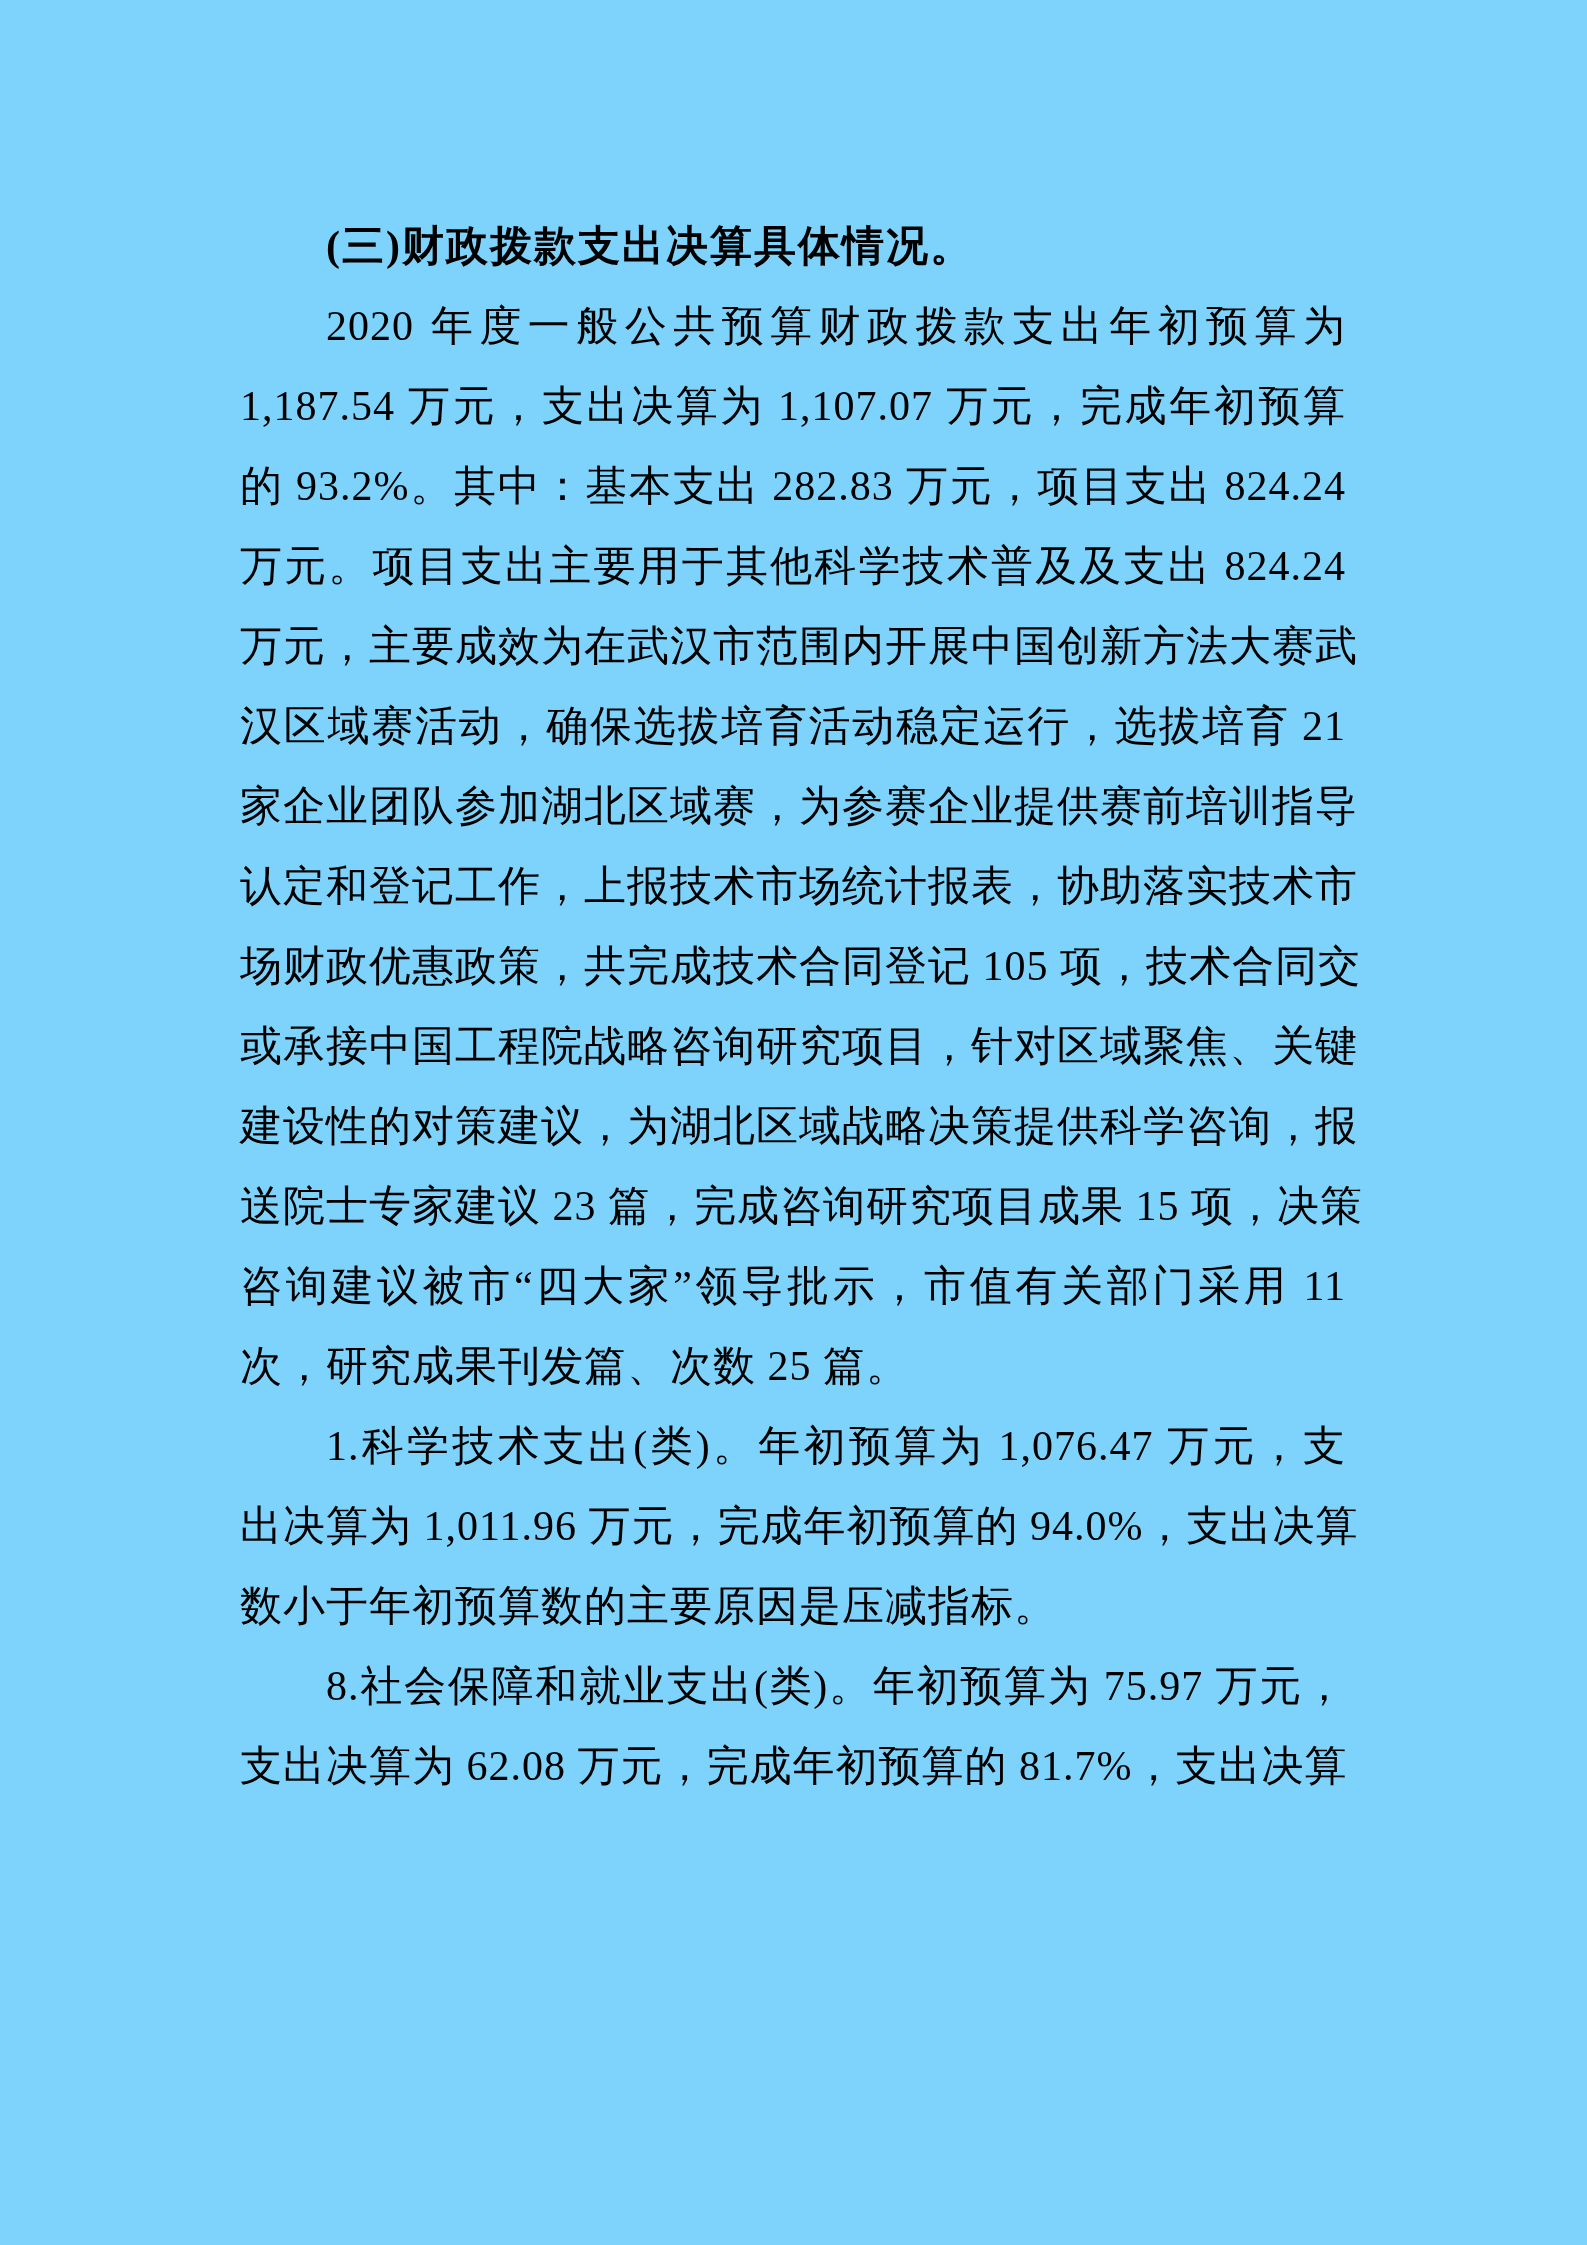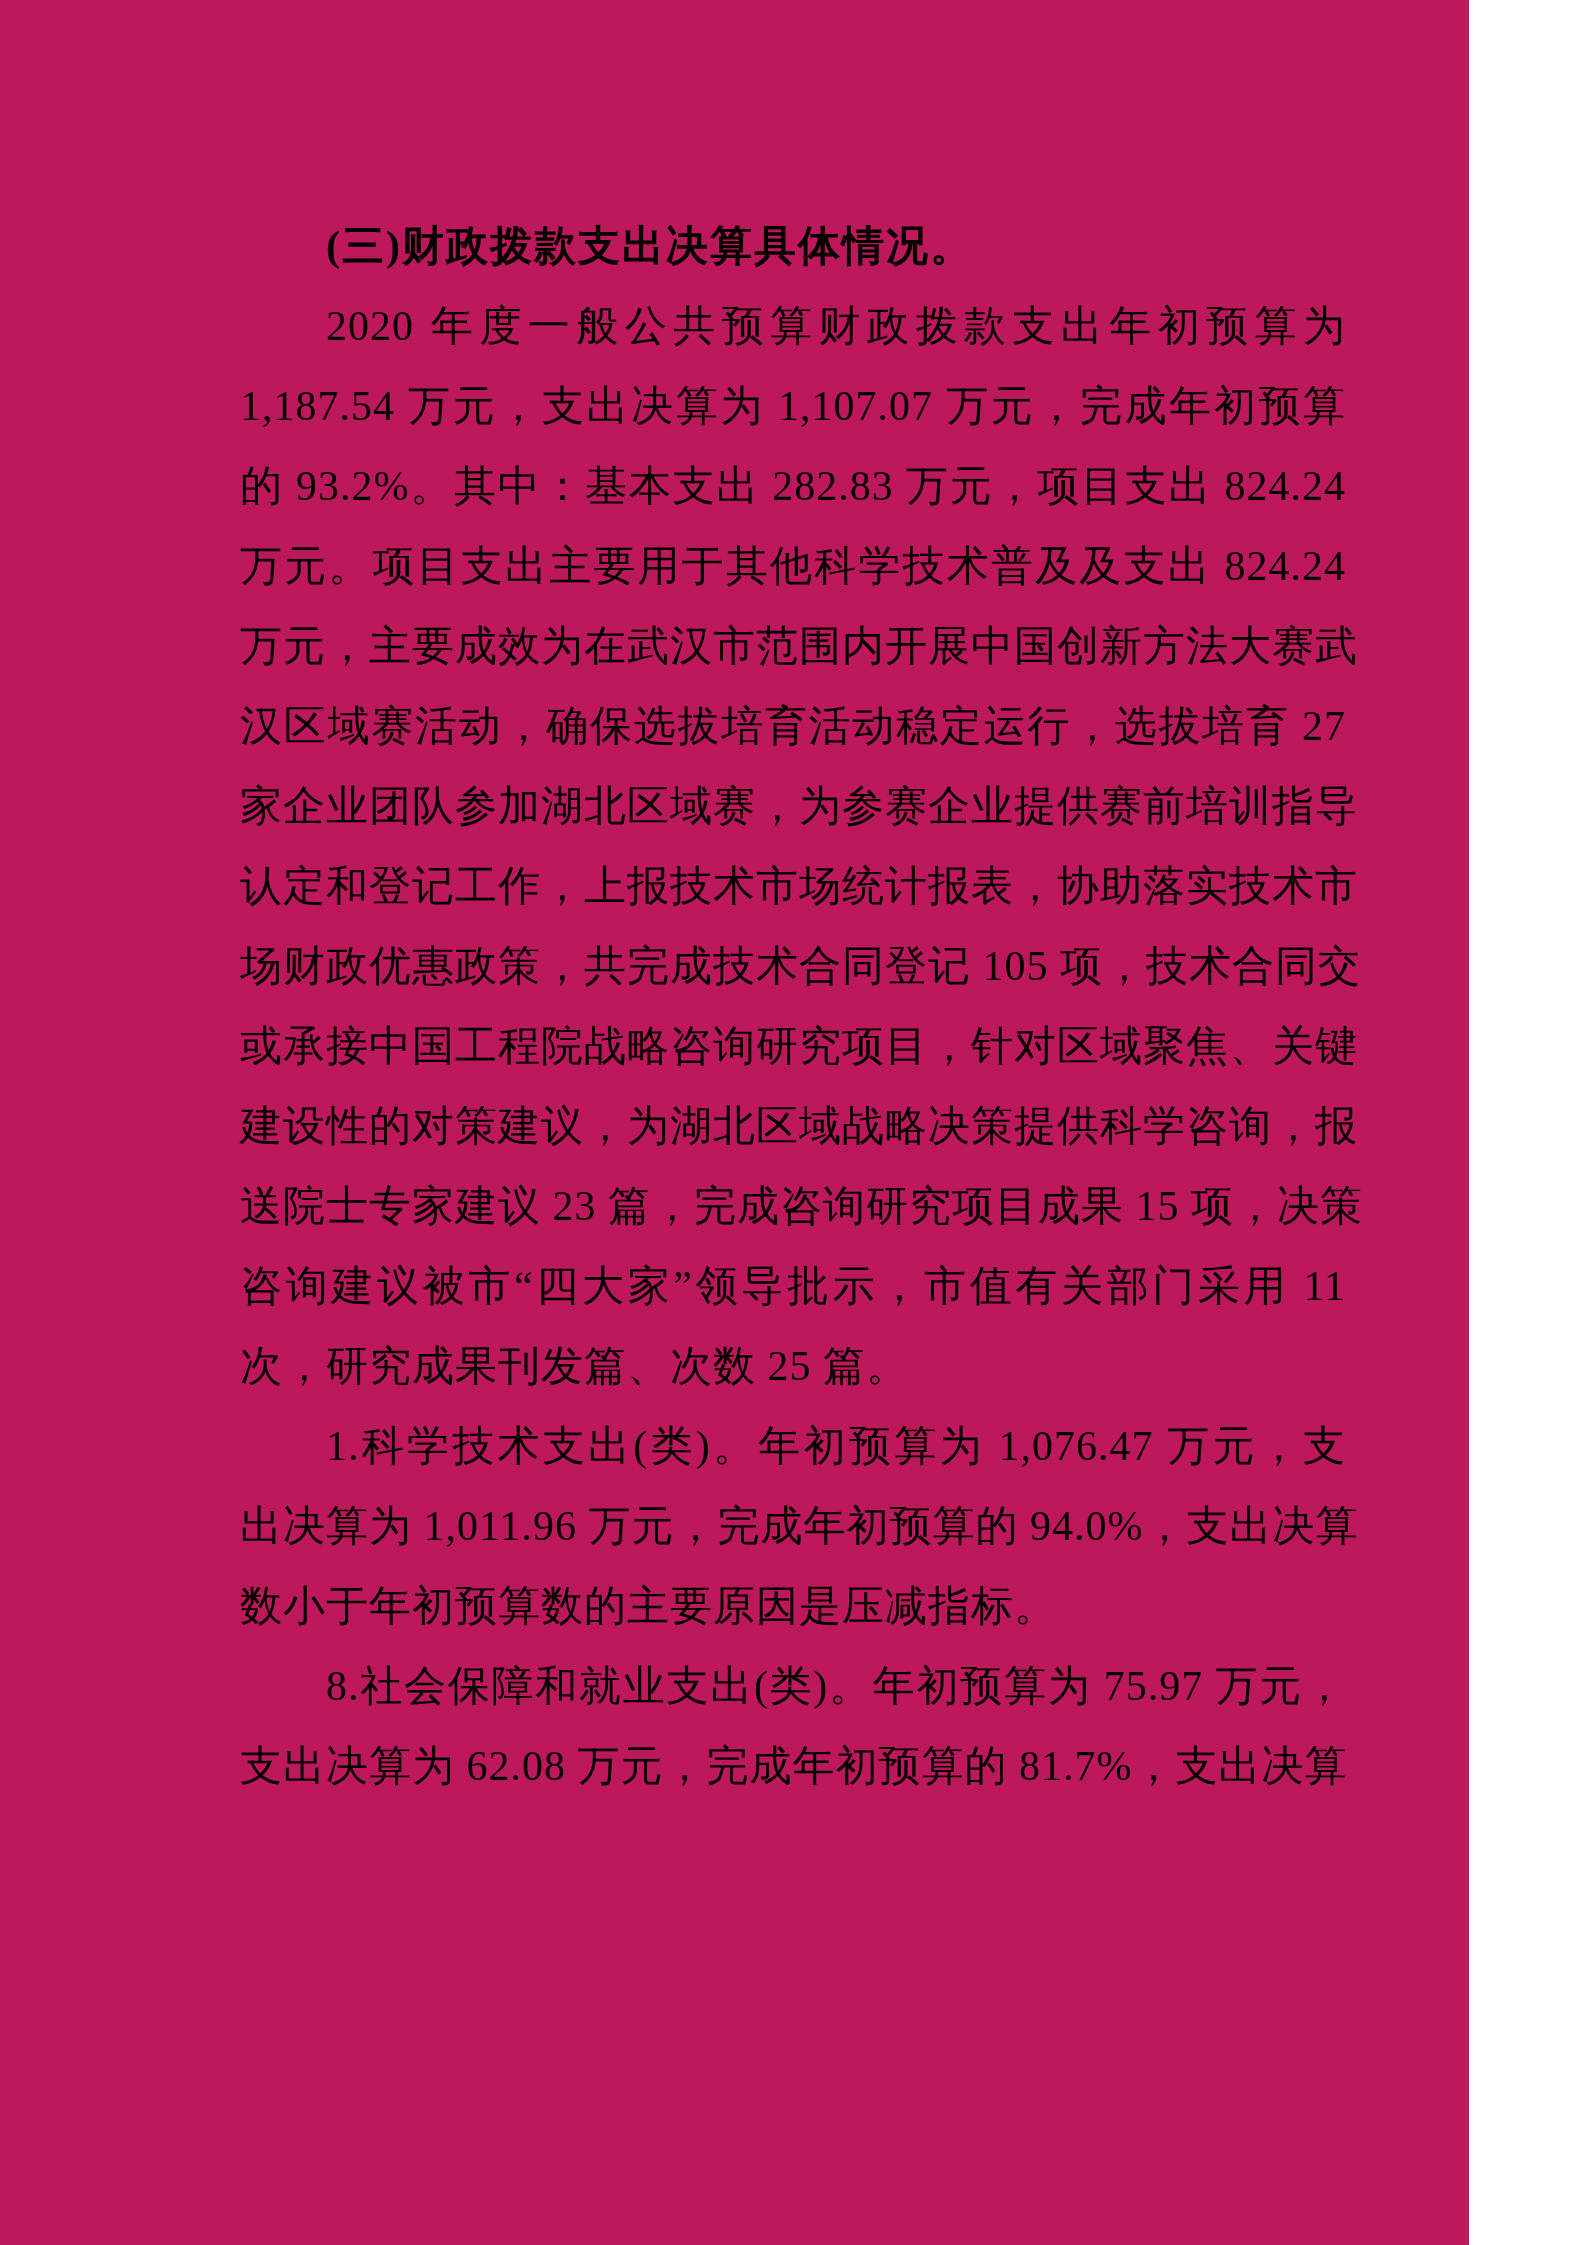--- a/index.html
+++ b/index.html
@@ -2,23 +2,23 @@
 <html><head>
 <meta charset="utf-8">
 <style>
   html, body {
     margin: 0;
     padding: 0;
     background: #ffffff;
   }
   .page {
     position: relative;
-    width: 1469px;
+    width: 1587px;
     height: 2245px;
-    background: #be185d;
+    background: #7dd3fc;
     overflow: hidden;
     font-family: "Liberation Serif", "DejaVu Serif", serif;
     color: #000000;
   }
   .text-block {
     position: absolute;
     top: 206px;
     left: 240px;
     width: 1106px;
   }
@@ -49,21 +49,21 @@
 
 <div class="page">
   <div class="text-block">
 
   <div class="line indent heading end">(三)财政拨款支出决算具体情况。</div>
       <div class="line indent">2020 年度一般公共预算财政拨款支出年初预算为</div>
       <div class="line">1,187.54 万元，支出决算为 1,107.07 万元，完成年初预算</div>
       <div class="line">的 93.2%。其中：基本支出 282.83 万元，项目支出 824.24</div>
       <div class="line">万元。项目支出主要用于其他科学技术普及及支出 824.24</div>
       <div class="line">万元，主要成效为在武汉市范围内开展中国创新方法大赛武</div>
-      <div class="line">汉区域赛活动，确保选拔培育活动稳定运行，选拔培育 27</div>
+      <div class="line">汉区域赛活动，确保选拔培育活动稳定运行，选拔培育 21</div>
       <div class="line">家企业团队参加湖北区域赛，为参赛企业提供赛前培训指导</div>
       <div class="line">认定和登记工作，上报技术市场统计报表，协助落实技术市</div>
       <div class="line">场财政优惠政策，共完成技术合同登记 105 项，技术合同交</div>
       <div class="line">或承接中国工程院战略咨询研究项目，针对区域聚焦、关键</div>
       <div class="line">建设性的对策建议，为湖北区域战略决策提供科学咨询，报</div>
       <div class="line">送院士专家建议 23 篇，完成咨询研究项目成果 15 项，决策</div>
       <div class="line">咨询建议被市“四大家”领导批示，市值有关部门采用 11</div>
       <div class="line end">次，研究成果刊发篇、次数 25 篇。</div>
       <div class="line indent">1.科学技术支出(类)。年初预算为 1,076.47 万元，支</div>
       <div class="line">出决算为 1,011.96 万元，完成年初预算的 94.0%，支出决算</div>

